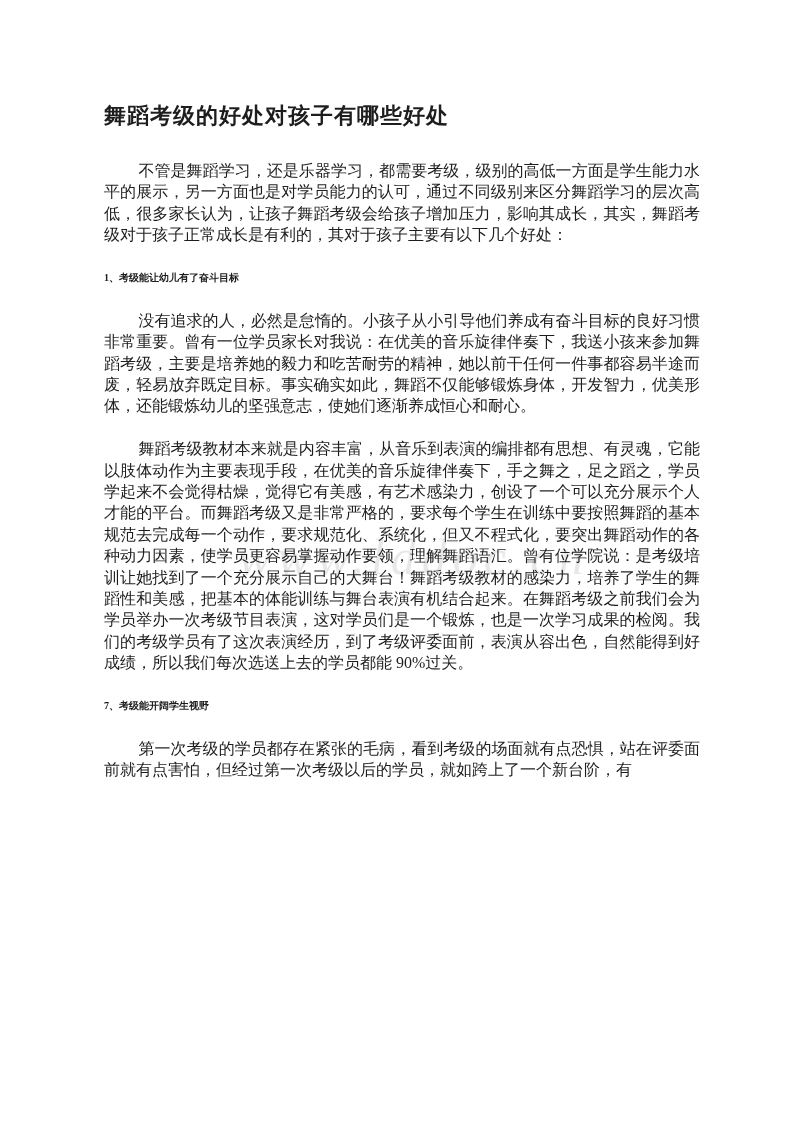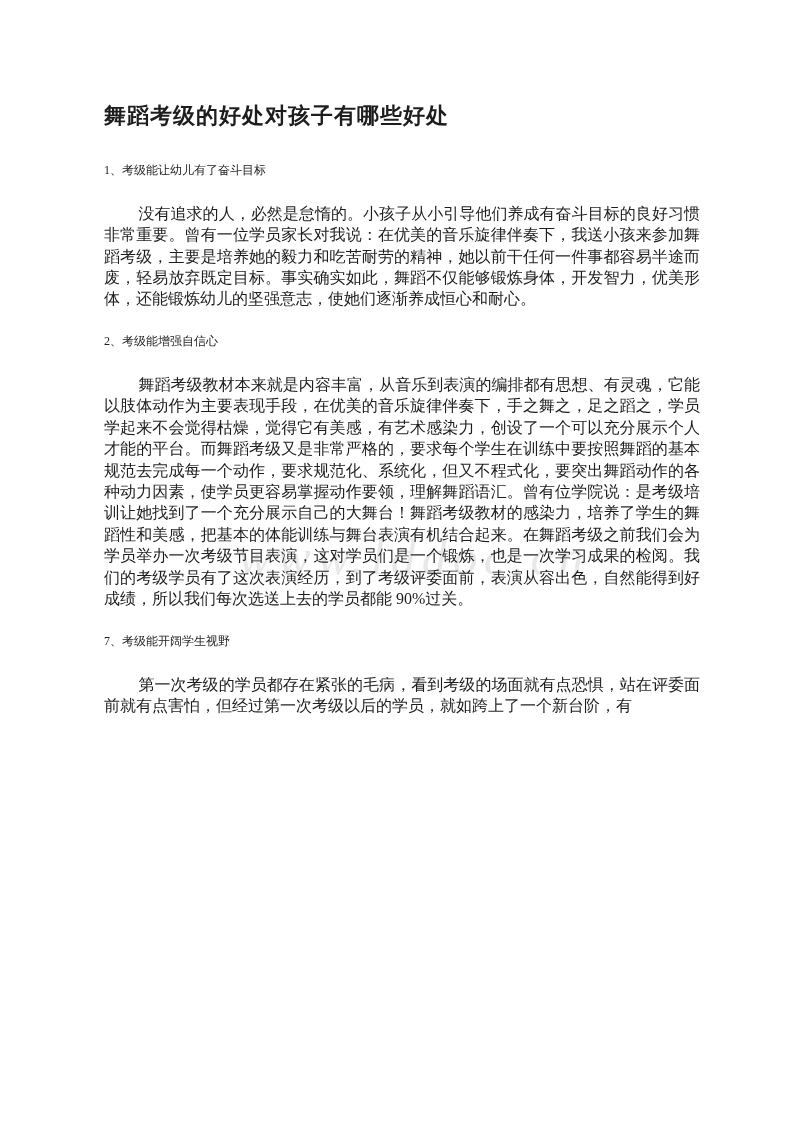--- a/index.html
+++ b/index.html
@@ -33,22 +33,22 @@
   .para {
     margin: 0 0 21.4px 0;
     font-size: 16px;
     line-height: 21.4px;
     text-align: justify;
     text-indent: 2.15em;
     word-break: break-all;
   }
   .sec-heading {
     margin: 0 0 21.4px 0;
-    font-size: 12px;
-    font-weight: 400;
+    font-size: 10px;
+    font-weight: 700;
     line-height: 21.4px;
     text-indent: 0;
   }
   .watermark {
     position: absolute;
     left: 238px;
     top: 528px;
     z-index: 0;
     font-family: "Liberation Serif", serif;
     font-style: italic;
@@ -65,25 +65,25 @@
 <body>
 
 <div class="page">
 
   <div class="watermark">www.lddoc.cn</div>
 
   <div class="content">
 
     <h1 class="doc-title">舞蹈考级的好处对孩子有哪些好处</h1>
 
+    <p class="para">不管是舞蹈学习，还是乐器学习，都需要考级，级别的高低一方面是学生能力水平的展示，另一方面也是对学员能力的认可，通过不同级别来区分舞蹈学习的层次高低，很多家长认为，让孩子舞蹈考级会给孩子增加压力，影响其成长，其实，舞蹈考级对于孩子正常成长是有利的，其对于孩子主要有以下几个好处：</p>
 
     <h2 class="sec-heading">1、考级能让幼儿有了奋斗目标</h2>
     <p class="para">没有追求的人，必然是怠惰的。小孩子从小引导他们养成有奋斗目标的良好习惯非常重要。曾有一位学员家长对我说：在优美的音乐旋律伴奏下，我送小孩来参加舞蹈考级，主要是培养她的毅力和吃苦耐劳的精神，她以前干任何一件事都容易半途而废，轻易放弃既定目标。事实确实如此，舞蹈不仅能够锻炼身体，开发智力，优美形体，还能锻炼幼儿的坚强意志，使她们逐渐养成恒心和耐心。</p>
 
-    <h2 class="sec-heading">2、考级能增强自信心</h2>
 
     <p class="para">舞蹈考级教材本来就是内容丰富，从音乐到表演的编排都有思想、有灵魂，它能以肢体动作为主要表现手段，在优美的音乐旋律伴奏下，手之舞之，足之蹈之，学员学起来不会觉得枯燥，觉得它有美感，有艺术感染力，创设了一个可以充分展示个人才能的平台。而舞蹈考级又是非常严格的，要求每个学生在训练中要按照舞蹈的基本规范去完成每一个动作，要求规范化、系统化，但又不程式化，要突出舞蹈动作的各种动力因素，使学员更容易掌握动作要领，理解舞蹈语汇。曾有位学院说：是考级培训让她找到了一个充分展示自己的大舞台！舞蹈考级教材的感染力，培养了学生的舞蹈性和美感，把基本的体能训练与舞台表演有机结合起来。在舞蹈考级之前我们会为学员举办一次考级节目表演，这对学员们是一个锻炼，也是一次学习成果的检阅。我们的考级学员有了这次表演经历，到了考级评委面前，表演从容出色，自然能得到好成绩，所以我们每次选送上去的学员都能 90%过关。</p>
 
     <h2 class="sec-heading">7、考级能开阔学生视野</h2>
     <p class="para">第一次考级的学员都存在紧张的毛病，看到考级的场面就有点恐惧，站在评委面前就有点害怕，但经过第一次考级以后的学员，就如跨上了一个新台阶，有</p>
 
   </div>
 </div>
 
 </body></html>

